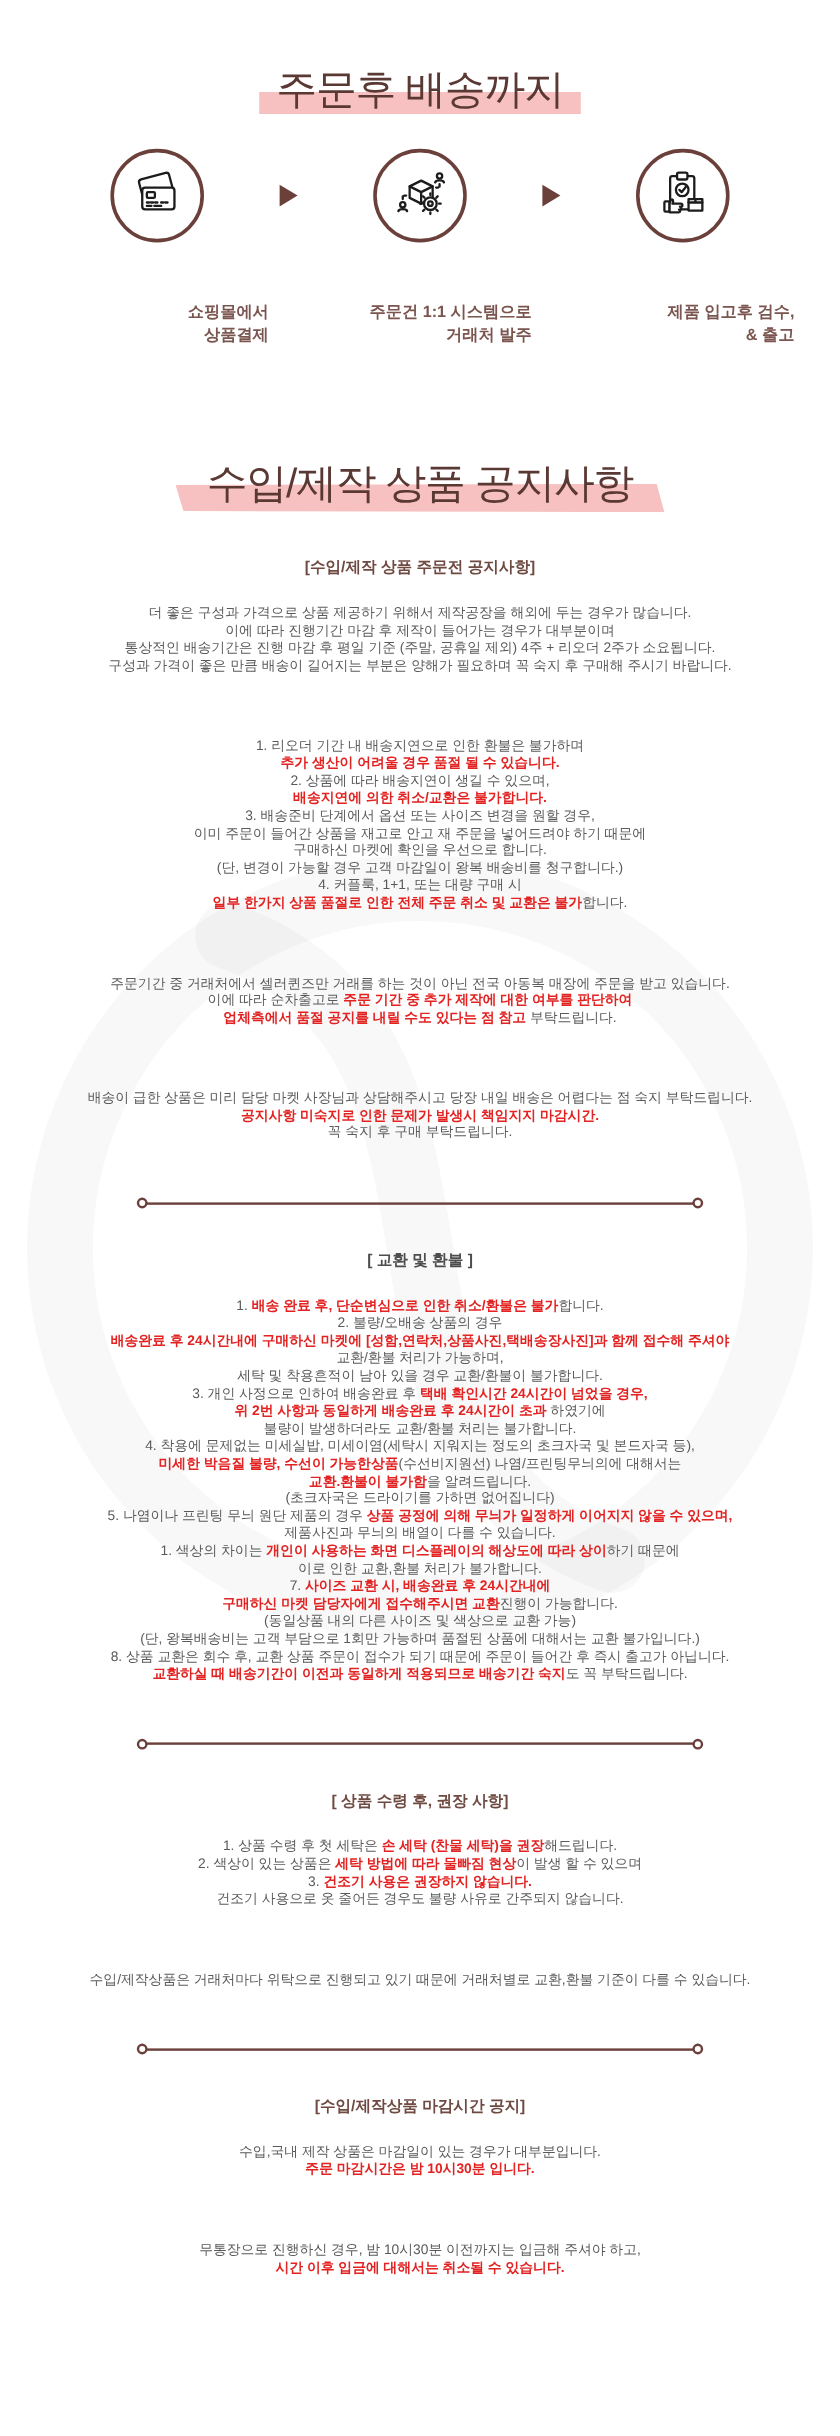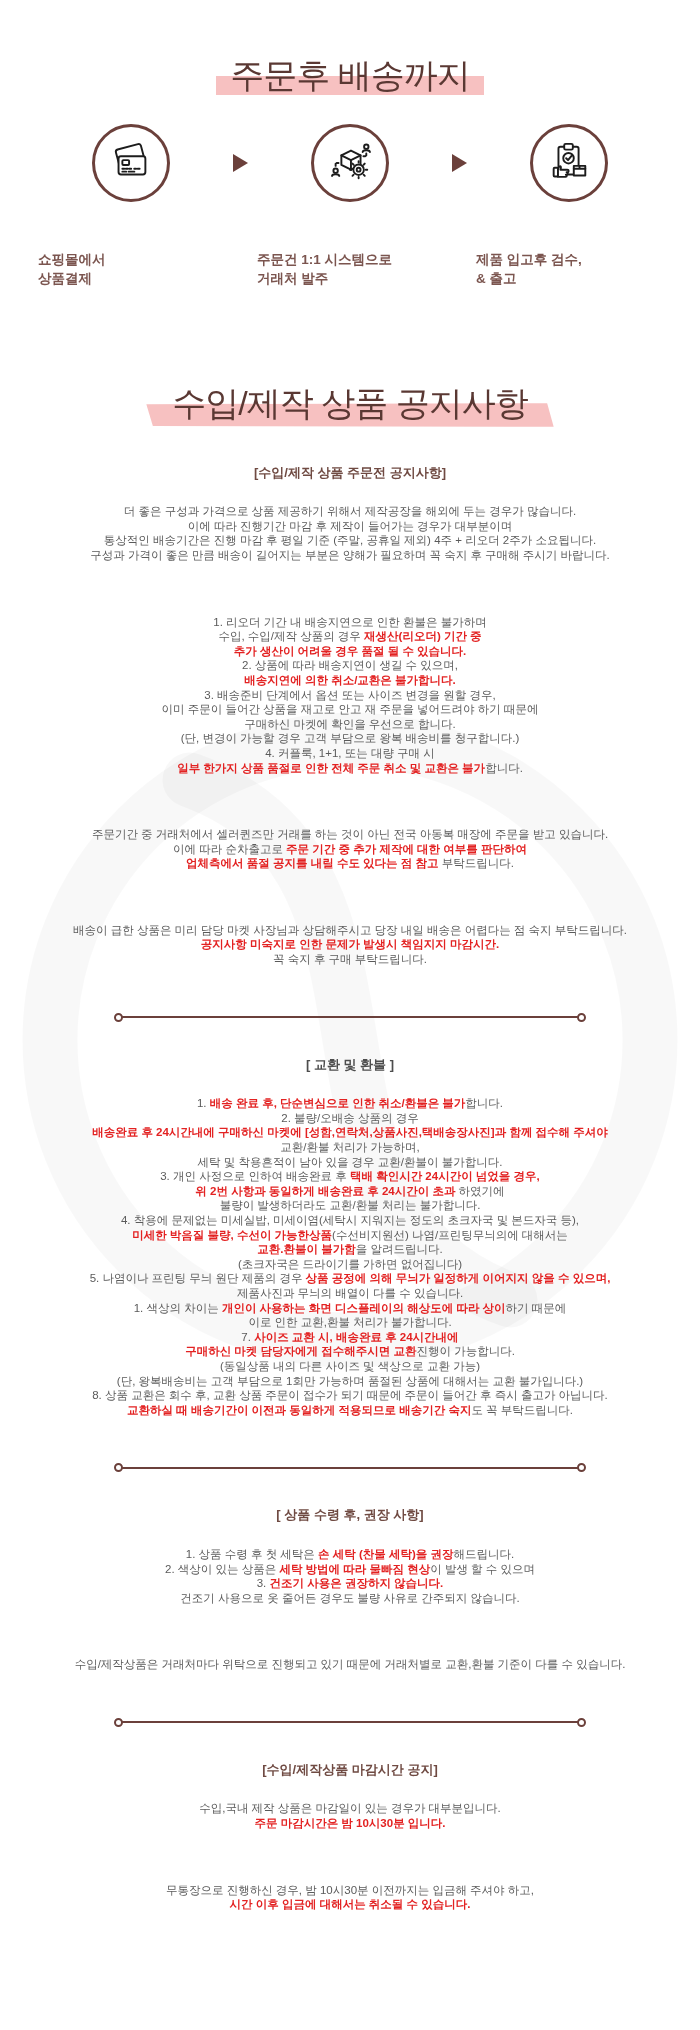--- a/index.html
+++ b/index.html
@@ -14,21 +14,21 @@
   .content{position:relative;z-index:1}
   .watermark{position:absolute;top:590px;left:50%;transform:translateX(-50%);z-index:0;pointer-events:none}
 
   .big-title{text-align:center;font-size:34px;font-weight:400;letter-spacing:-1px;color:var(--title_brown);line-height:1.2}
   .hl{display:inline-block;padding:0 14px;background:linear-gradient(to bottom,transparent 52%,var(--pink) 52%,var(--pink) 97%,transparent 97%)}
   .tape{display:inline-block;position:relative;z-index:0;padding:0 6px}
   .tape::before{content:"";position:absolute;z-index:-1;left:-20px;right:-20px;top:50%;bottom:-8%;
     background:var(--pink);clip-path:polygon(0 4%,1.6% 96%,100% 100%,98.4% 0)}
 
   .steps{display:flex;justify-content:center;align-items:flex-start;margin-top:28px}
-  .step{width:186px;text-align:left}
+  .step{width:186px;text-align:right}
   .circle{width:78px;height:78px;border:3px solid var(--accent_brown);border-radius:50%;
     margin:0 auto;display:flex;align-items:center;justify-content:center;background:#fff}
   .circle svg{display:block}
   .step-label{margin-top:48px;font-size:13.5px;font-weight:700;line-height:19px;color:var(--step_text)}
   .arrow{width:0;height:0;border-left:15px solid var(--accent_brown);
     border-top:9px solid transparent;border-bottom:9px solid transparent;margin:30px 9px 0}
 
   .title2-wrap{margin-top:95px}
 
   .notice-body{width:660px;margin:42px auto 0;text-align:center;font-size:11.5px;line-height:14.6px;color:var(--body_gray)}
@@ -131,32 +131,31 @@
         <section class="notice-section">
           <h3 class="sec-heading c-brown">[수입/제작 상품 주문전 공지사항]</h3>
           <div class="tblock">
             <div class="tline"><span>더 좋은 구성과 가격으로 상품 제공하기 위해서 제작공장을 해외에 두는 경우가 많습니다.</span></div>
             <div class="tline"><span>이에 따라 진행기간 마감 후 제작이 들어가는 경우가 대부분이며</span></div>
             <div class="tline"><span>통상적인 배송기간은 진행 마감 후 평일 기준 (주말, 공휴일 제외) 4주 + 리오더 2주가 소요됩니다.</span></div>
             <div class="tline"><span>구성과 가격이 좋은 만큼 배송이 길어지는 부분은 양해가 필요하며 꼭 숙지 후 구매해 주시기 바랍니다.</span></div>
           </div>
           <div class="tblock lg">
             <div class="tline"><span>1. 리오더 기간 내 배송지연으로 인한 환불은 불가하며</span></div>
-            <div class="tline"><span>수입, 수입/제작 상품의 경우 </span><span class="em-red">재생산(리오더) 기간 중</span></div>
             <div class="tline"><span class="em-red">추가 생산이 어려울 경우 품절 될 수 있습니다.</span></div>
           </div>
           <div class="tblock">
             <div class="tline"><span>2. 상품에 따라 배송지연이 생길 수 있으며,</span></div>
             <div class="tline"><span class="em-red">배송지연에 의한 취소/교환은 불가합니다.</span></div>
           </div>
           <div class="tblock">
             <div class="tline"><span>3. 배송준비 단계에서 옵션 또는 사이즈 변경을 원할 경우,</span></div>
             <div class="tline"><span>이미 주문이 들어간 상품을 재고로 안고 재 주문을 넣어드려야 하기 때문에</span></div>
             <div class="tline"><span>구매하신 마켓에 확인을 우선으로 합니다.</span></div>
-            <div class="tline"><span>(단, 변경이 가능할 경우 고객 부담으로 왕복 배송비를 청구합니다.)</span></div>
+            <div class="tline"><span>(단, 변경이 가능할 경우 고객 마감일이 왕복 배송비를 청구합니다.)</span></div>
           </div>
           <div class="tblock">
             <div class="tline"><span>4. 커플룩, 1+1, 또는 대량 구매 시</span></div>
             <div class="tline"><span class="em-red">일부 한가지 상품 품절로 인한 전체 주문 취소 및 교환은 불가</span><span>합니다.</span></div>
           </div>
           <div class="tblock lg">
             <div class="tline"><span>주문기간 중 거래처에서 셀러퀸즈만 거래를 하는 것이 아닌 전국 아동복 매장에 주문을 받고 있습니다.</span></div>
             <div class="tline"><span>이에 따라 순차출고로 </span><span class="em-red">주문 기간 중 추가 제작에 대한 여부를 판단하여</span></div>
             <div class="tline"><span class="em-red">업체측에서 품절 공지를 내릴 수도 있다는 점 참고</span><span> 부탁드립니다.</span></div>
           </div>

